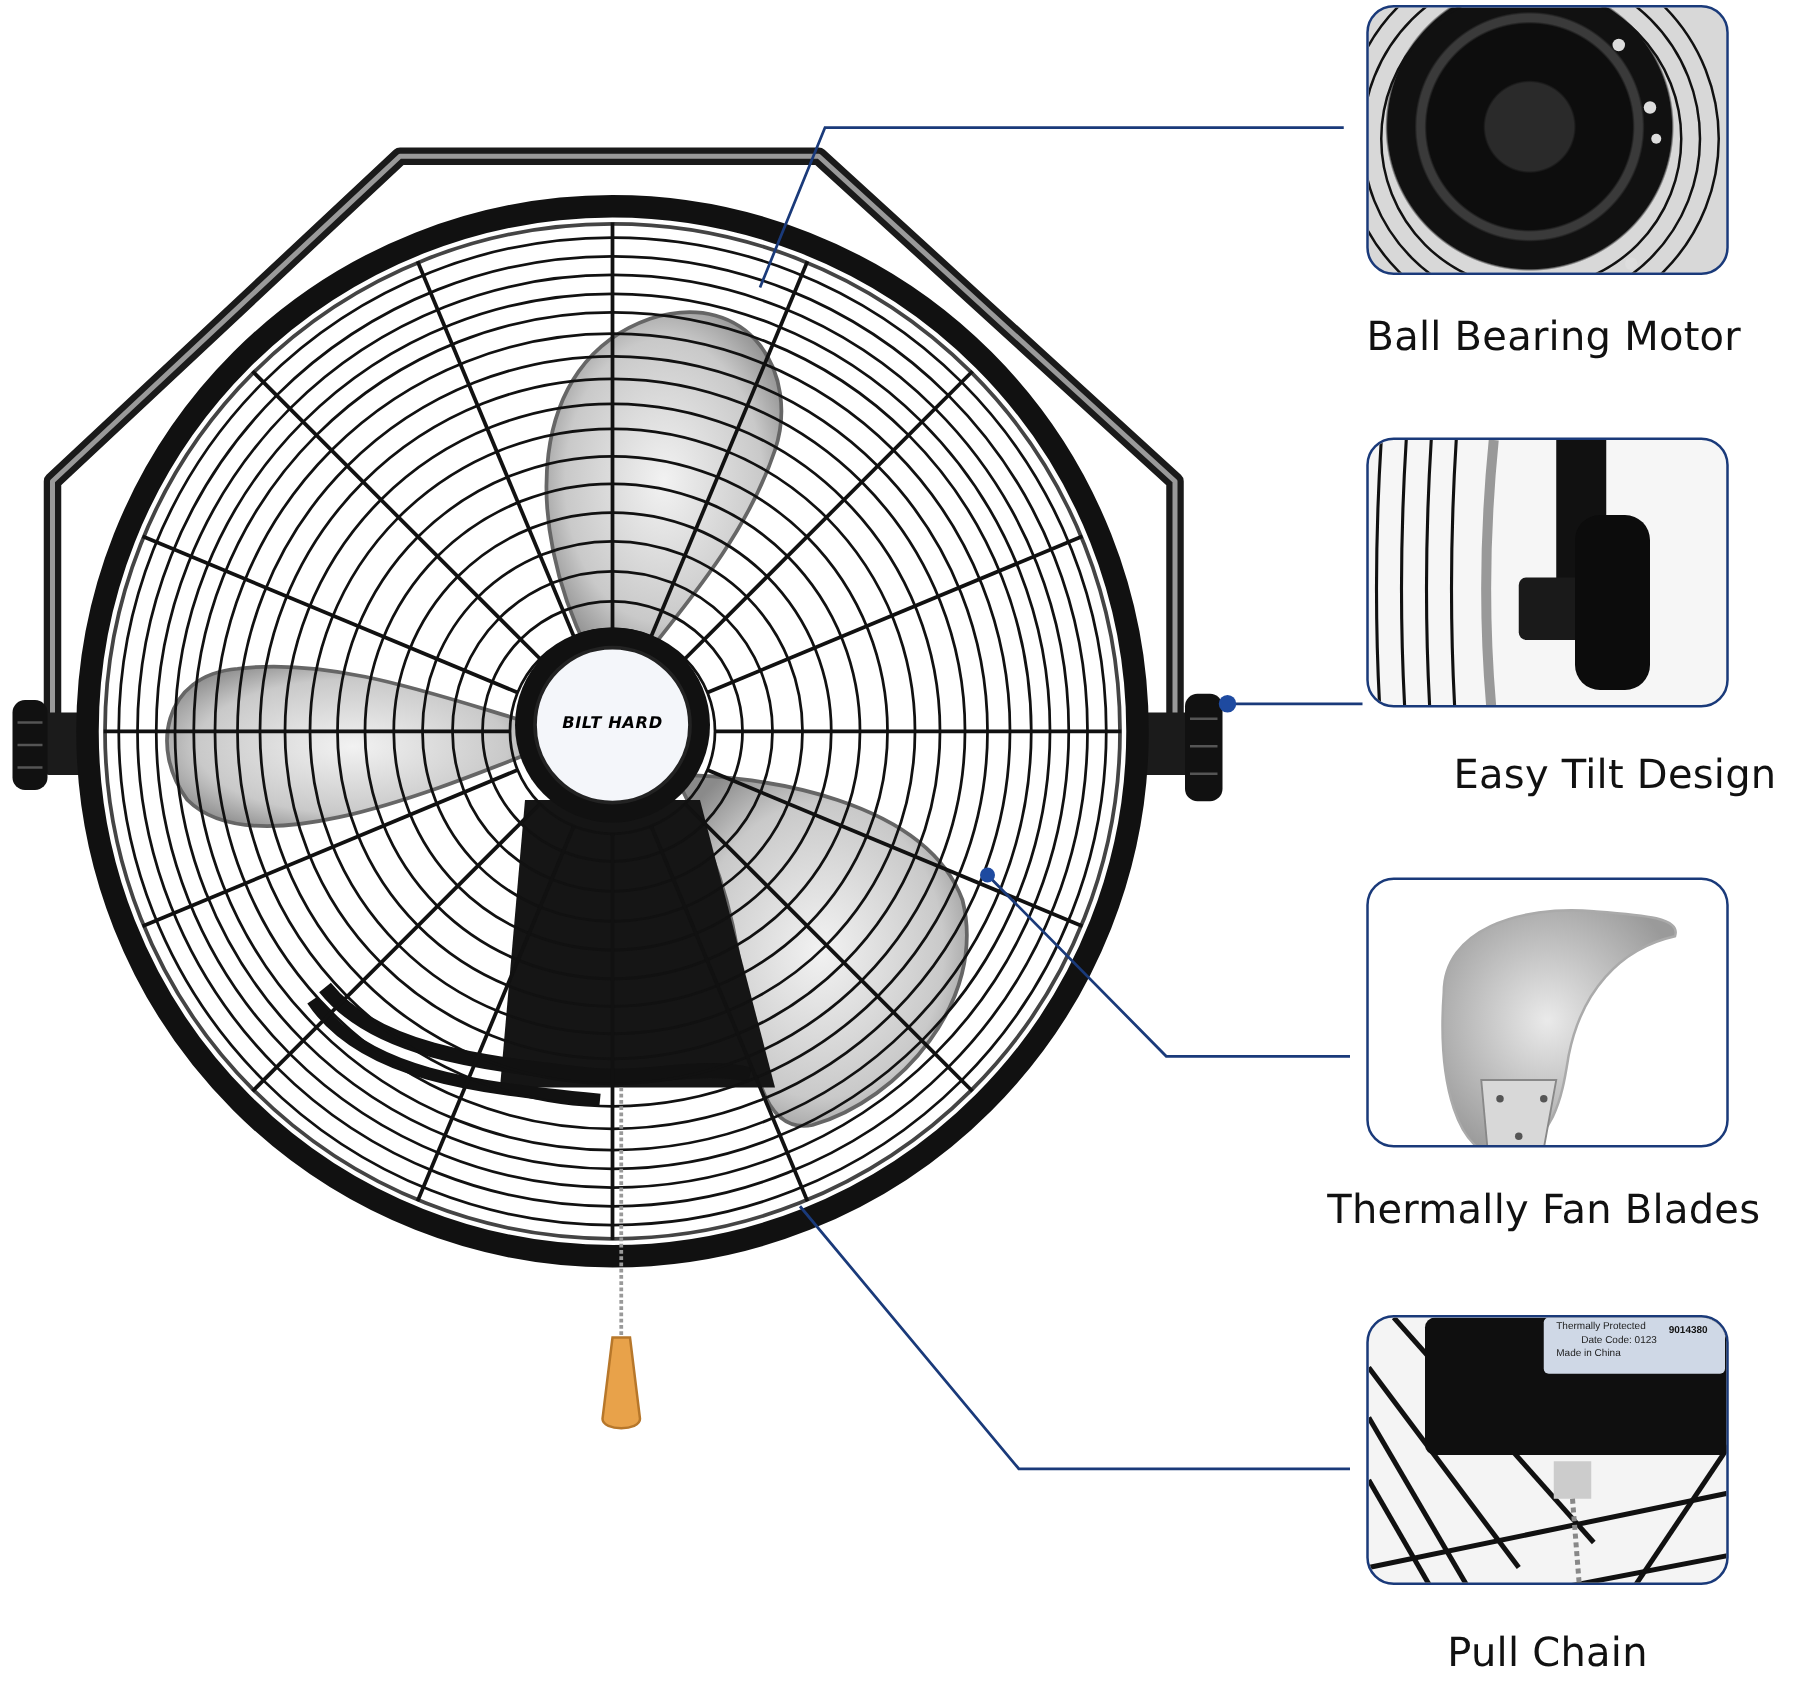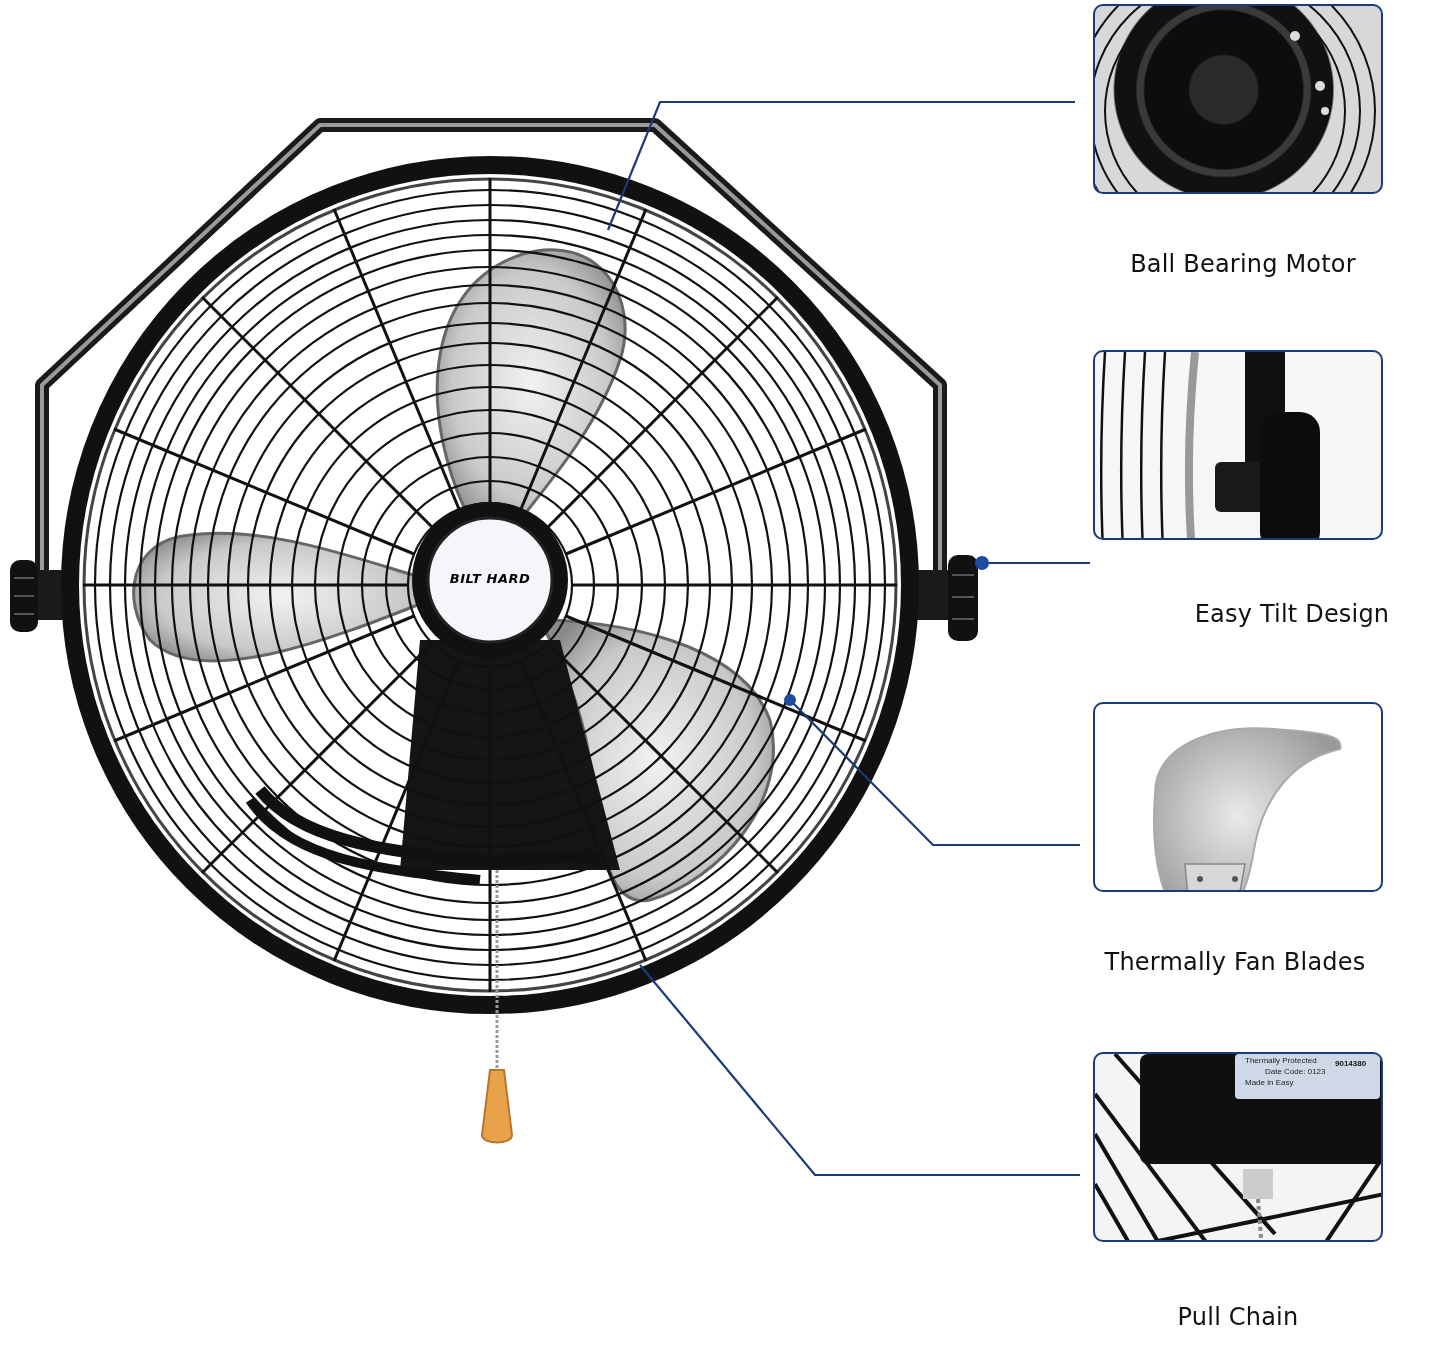--- a/index.html
+++ b/index.html
@@ -1,19 +1,19 @@
 <!DOCTYPE html>
 <html><head>
 <meta charset="utf-8">
 <style>
   html,body{margin:0;padding:0;background:#ffffff;}
   body{width:1445px;height:1347px;position:relative;overflow:hidden;font-family:"DejaVu Sans",sans-serif;}
   .fan-svg{position:absolute;left:0;top:0;}
-  .thumb{position:absolute;left:1093px;width:290px;height:190px;border:2.5px solid #1a3a7a;border-radius:10px;overflow:hidden;background:#f2f2f2;box-sizing:border-box;}
-  .caption{position:absolute;font-family:"DejaVu Sans",sans-serif;font-size:24px;color:#111;white-space:nowrap;text-align:center;letter-spacing:0.2px;}
+  .thumb{position:absolute;left:1093px;width:290px;height:216px;border:2.5px solid #1a3a7a;border-radius:22px;overflow:hidden;background:#f2f2f2;box-sizing:border-box;}
+  .caption{position:absolute;font-family:"DejaVu Sans",sans-serif;font-size:32px;color:#111;white-space:nowrap;text-align:center;letter-spacing:0.2px;}
 </style>
 </head>
 <body>
 
 <svg class="fan-svg" width="1445" height="1347" viewBox="0 0 1445 1347">
   <defs>
     <radialGradient id="blade" cx="50%" cy="50%" r="60%">
       <stop offset="0%" stop-color="#f2f2f2"></stop>
       <stop offset="70%" stop-color="#c9c9c9"></stop>
       <stop offset="100%" stop-color="#8a8a8a"></stop>
@@ -181,16 +181,16 @@
         <path d="M60,234 L290,190"></path>
         <path d="M200,234 L290,100"></path>
     </g>
     <rect x="45" y="0" width="245" height="110" rx="8" fill="#0f0f0f"></rect>
     <rect x="140" y="0" width="145" height="45" rx="4" fill="#cfd8e6"></rect>
     <rect x="148" y="115" width="30" height="30" fill="#ccc"></rect>
     <line x1="163" y1="145" x2="170" y2="234" stroke="#888" stroke-width="4" stroke-dasharray="4 3"></line>
   </svg>
   <div style="position:absolute;left:150px;top:2px;font-size:8px;color:#222;font-family:'Liberation Sans',sans-serif;">Thermally Protected</div>
   <div style="position:absolute;left:150px;top:13px;font-size:8px;color:#222;font-family:'Liberation Sans',sans-serif;padding-left:20px;">Date Code: 0123</div>
-  <div style="position:absolute;left:150px;top:24px;font-size:8px;color:#222;font-family:'Liberation Sans',sans-serif;">Made in Easy</div>
+  <div style="position:absolute;left:150px;top:24px;font-size:8px;color:#222;font-family:'Liberation Sans',sans-serif;">Made in China</div>
   <div style="position:absolute;left:240px;top:5px;font-size:8px;font-weight:bold;color:#111;font-family:'Liberation Sans',sans-serif;">9014380</div>
 </div>
 <div class="caption" style="left:1093px;top:1303px;width:290px;">Pull Chain</div>
 
 </body></html>

